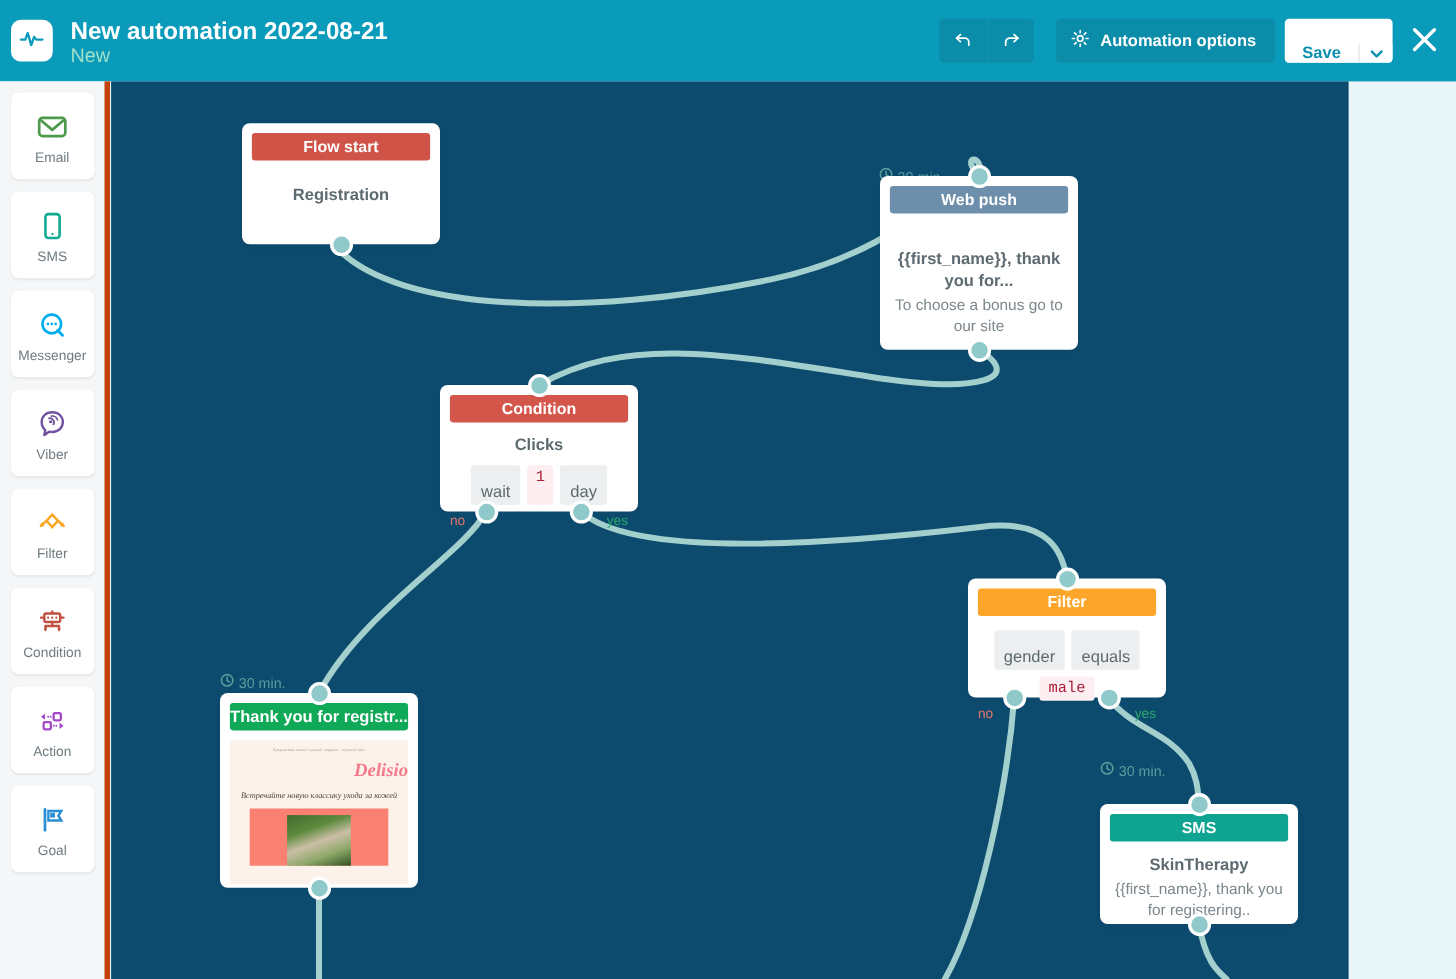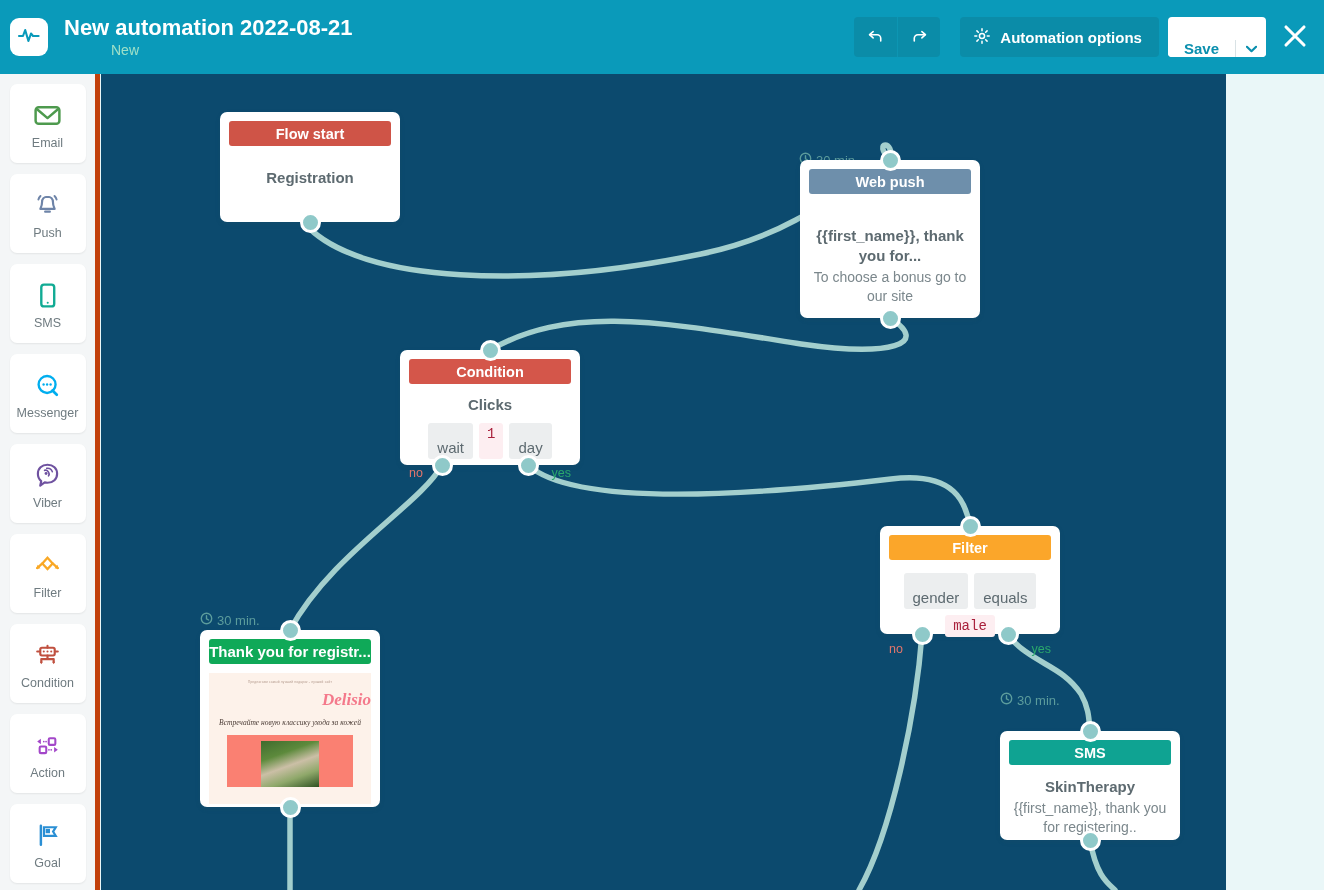--- a/index.html
+++ b/index.html
@@ -29,24 +29,23 @@
   #title-wrap { margin-left: 16px; flex: 1 1 auto; min-width: 0; }
   #page-title {
     color: #ffffff;
     font-size: 22px;
     font-weight: bold;
     line-height: 26px;
     white-space: nowrap;
   }
   #page-subtitle {
     color: #9fe0c8;
-    font-size: 14px;
+    font-size: 18px;
     line-height: 17px;
     margin-top: 1px;
-    margin-left: 47px;
   }
   #header-actions {
     display: flex; align-items: center;
     margin-right: 14px; flex: 0 0 auto;
   }
   .hdr-iconbtn {
     width: 43px; height: 40px;
     background: #0b8ca8;
     border: none; outline: none;
     display: flex; align-items: center; justify-content: center;
@@ -314,32 +313,20 @@
   <div class="side-item">
     <span class="side-icon">
       <svg width="31" height="31" viewBox="0 0 30 30">
         <rect x="3.5" y="7" width="23" height="16" rx="3" fill="none" stroke="#4e9a4e" stroke-width="2.4"></rect>
         <path d="M5.5 9.5 L15 17.5 L24.5 9.5" fill="none" stroke="#4e9a4e" stroke-width="2.4" stroke-linecap="round" stroke-linejoin="round"></path>
       </svg>
     </span>
     <span class="side-label">Email</span>
   </div>
 
-  <div class="side-item">
-    <span class="side-icon">
-      <svg width="31" height="31" viewBox="0 0 30 30">
-        <path d="M15 6.5 c-3.4 0 -5.3 2.3 -5.3 5.3 c0 4.2 -1.6 5.4 -1.6 6.5 h13.8
-                 c0 -1.1 -1.6 -2.3 -1.6 -6.5 c0 -3 -1.9 -5.3 -5.3 -5.3 z" fill="none" stroke="#6e84a8" stroke-width="2.1" stroke-linejoin="round"></path>
-        <path d="M12.7 21 h4.6" stroke="#6e84a8" stroke-width="2.1" stroke-linecap="round"></path>
-        <path d="M6.2 9.2 a7.4 7.4 0 0 1 2 -3.4" fill="none" stroke="#6e84a8" stroke-width="1.9" stroke-linecap="round"></path>
-        <path d="M23.8 9.2 a7.4 7.4 0 0 0 -2 -3.4" fill="none" stroke="#6e84a8" stroke-width="1.9" stroke-linecap="round"></path>
-      </svg>
-    </span>
-    <span class="side-label">Push</span>
-  </div>
 
   <div class="side-item">
     <span class="side-icon">
       <svg width="31" height="31" viewBox="0 0 30 30">
         <rect x="9" y="4.5" width="12.5" height="21" rx="2.6" fill="none" stroke="#11ab94" stroke-width="2.3"></rect>
         <circle cx="15.2" cy="22" r="1" fill="#11ab94"></circle>
       </svg>
     </span>
     <span class="side-label">SMS</span>
   </div>

